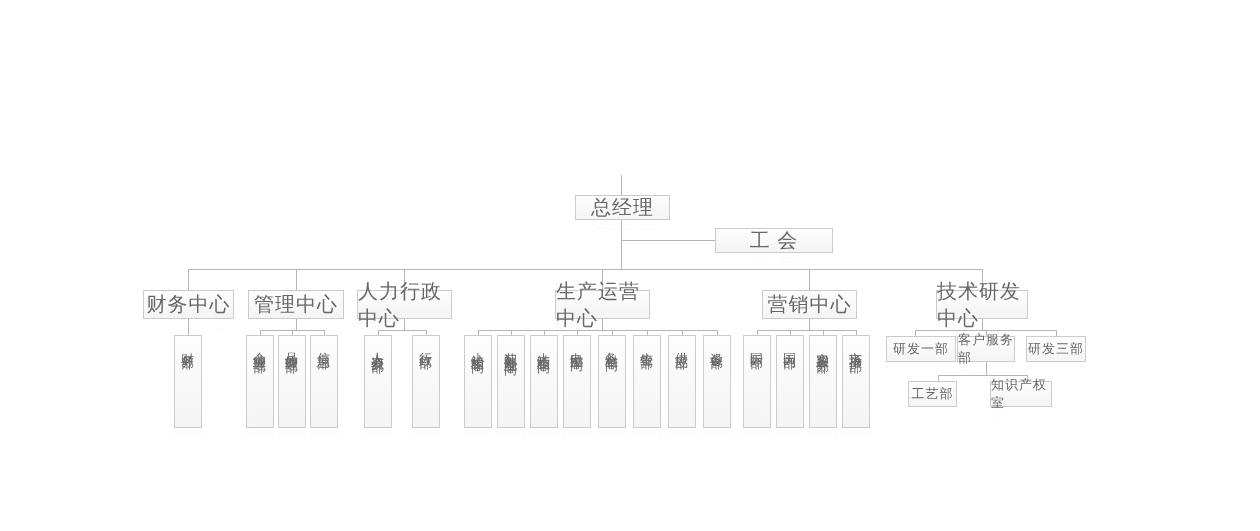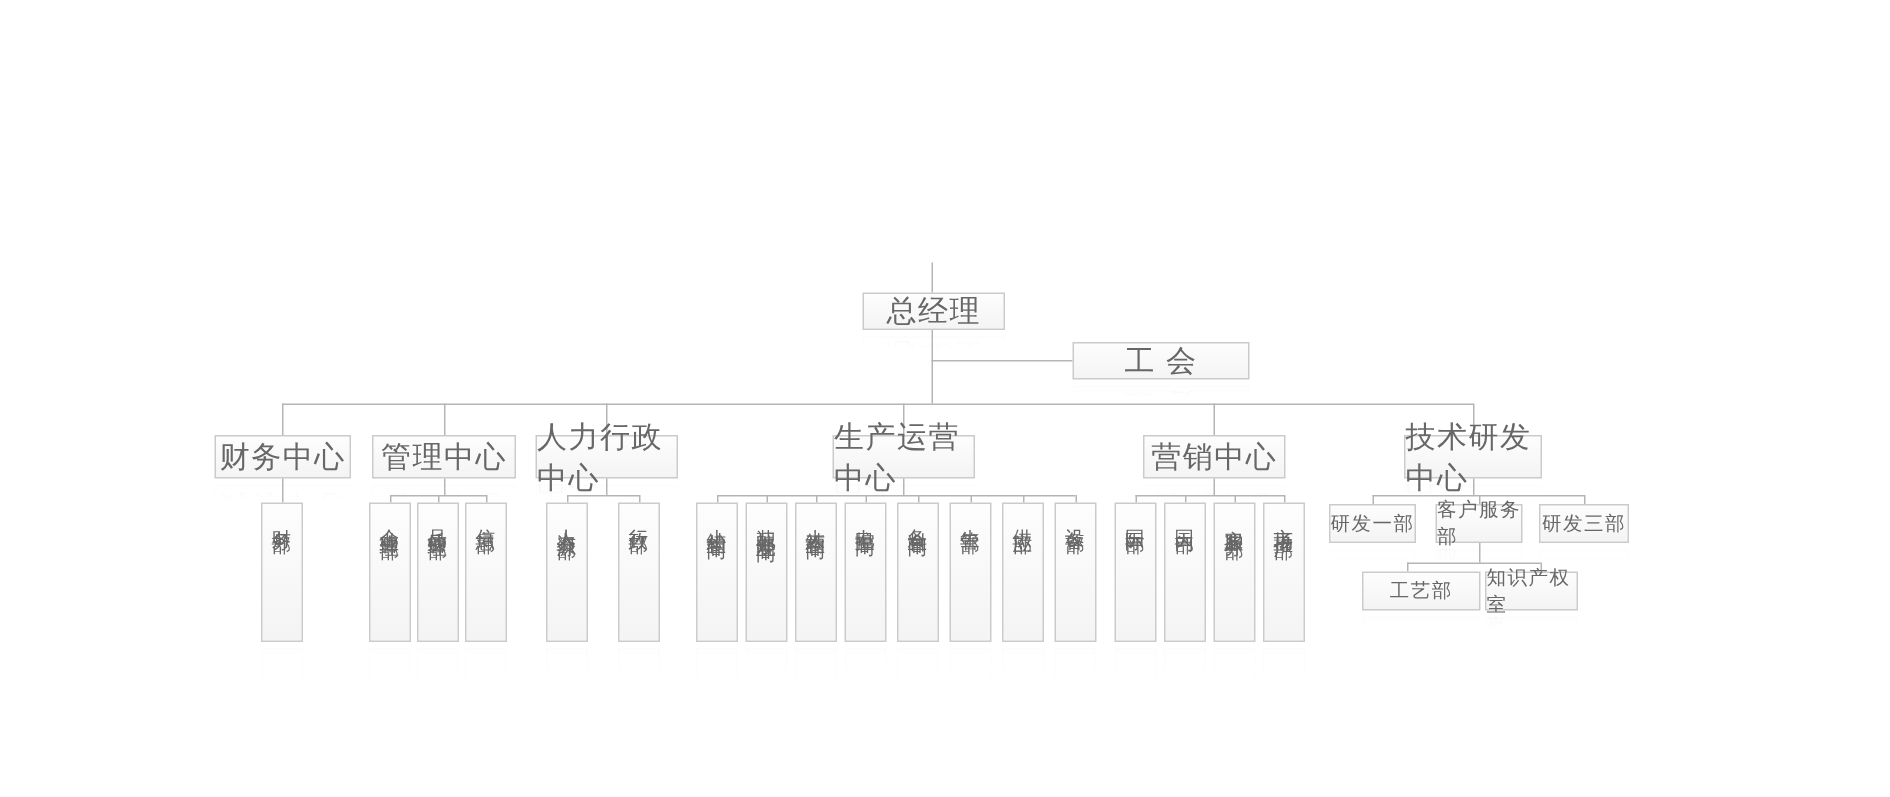--- a/index.html
+++ b/index.html
@@ -109,24 +109,24 @@
   <div class="node dept-v" style="left:743px">国际部</div>
   <div class="node dept-v" style="left:776px">国内部</div>
   <div class="node dept-v" style="left:809px">客户服务部</div>
   <div class="node dept-v" style="left:842px">市场推广部</div>
 
   <div class="vl" style="left:982px;top:319px;height:11px"></div>
   <div class="hl" style="left:915px;top:330px;width:141px"></div>
   <div class="vl" style="left:915px;top:330px;height:6px"></div>
   <div class="vl" style="left:986px;top:330px;height:6px"></div>
   <div class="vl" style="left:1056px;top:330px;height:6px"></div>
-  <div class="node small" style="left:886px;top:336px;width:58px;height:26px">研发一部</div>
+  <div class="node small" style="left:886px;top:336px;width:70px;height:26px">研发一部</div>
   <div class="node small" style="left:957px;top:336px;width:58px;height:26px">客户服务部</div>
   <div class="node small" style="left:1026px;top:336px;width:60px;height:26px">研发三部</div>
 
   <div class="vl" style="left:986px;top:362px;height:13px"></div>
   <div class="hl" style="left:938px;top:375px;width:89px"></div>
   <div class="vl" style="left:938px;top:375px;height:6px"></div>
   <div class="vl" style="left:1027px;top:375px;height:6px"></div>
-  <div class="node small" style="left:908px;top:381px;width:79px;height:26px">工艺部</div>
+  <div class="node small" style="left:908px;top:381px;width:49px;height:26px">工艺部</div>
   <div class="node small" style="left:990px;top:381px;width:62px;height:26px">知识产权室</div>
 
 </div>
 
 </body></html>

